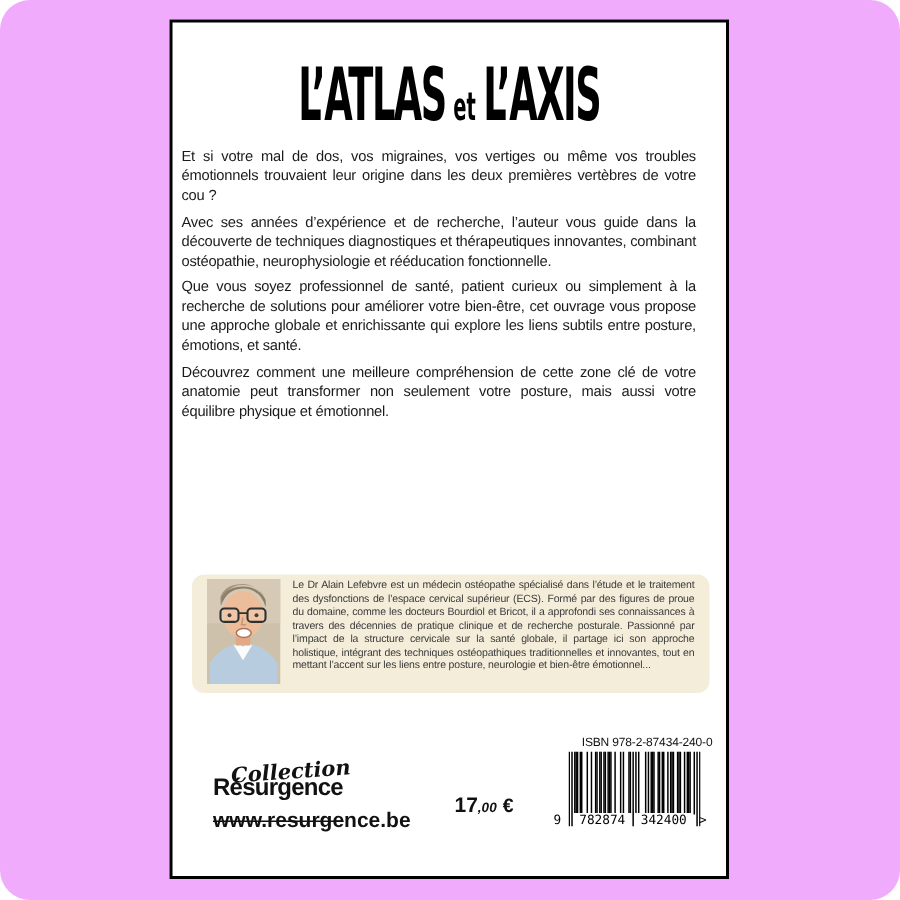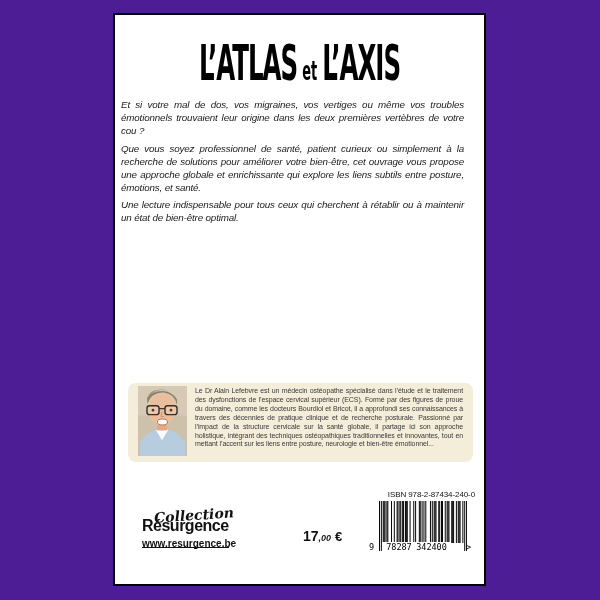--- a/index.html
+++ b/index.html
@@ -1,20 +1,20 @@
 <!DOCTYPE html>
 <html><head>
 <meta charset="utf-8">
 <style>
   * { box-sizing: border-box; }
   html, body { margin: 0; padding: 0; }
   .canvas {
     position: relative; width: 600px; height: 600px;
-    background: #4c1d95; overflow: hidden;
-    font-family: "Liberation Sans", sans-serif; color: #1c1c1c;
+    background: #f0abfc; overflow: hidden;
+    font-family: "Liberation Sans", sans-serif; color: #1c1c1c; border-radius: 20px;
   }
   .cover {
     position: absolute; left: 113px; top: 13px; width: 373px; height: 573px;
     border: 2px solid #000; background: #fff;
   }
   
   .title {
     position: absolute; top: 22px; left: 0; right: 0;
     display: flex; justify-content: center; align-items: baseline; gap: 10px;
     transform: scaleX(0.5); transform-origin: 50% 50%;
@@ -22,21 +22,21 @@
     white-space: nowrap;
   }
   .title .big { font-size: 49px; line-height: 1.1; letter-spacing: -2px; }
   .title .small { font-size: 26px; letter-spacing: 0; }
   
   .body-text {
     position: absolute; top: 83px; left: 6px; right: 20px;
     text-align: justify; font-size: 9.8px; line-height: 13px;
     letter-spacing: -0.15px; color: #1a1a1a;
   }
-  .body-text p { margin: 0 0 4.5px 0; font-style: italic; }
+  .body-text p { margin: 0 0 4.5px 0; }
   
   .bio {
     position: absolute; left: 13px; top: 368px; width: 345px; height: 79px;
     border-radius: 8px;
   }
   .bio-photo { position: absolute; left: 10px; top: 3px; width: 49px; height: 70px; }
   .bio-text {
     position: absolute; left: 67px; top: 4px; width: 268px;
     font-size: 7px; line-height: 8.9px; letter-spacing: -0.1px;
     text-align: justify; color: #3a3a3a;
@@ -48,57 +48,58 @@
     font-family: "DejaVu Serif", serif; font-style: italic; font-weight: bold;
     font-size: 14px; transform: rotate(-4deg); color: #111; white-space: nowrap;
   }
   .logo .publisher {
     position: absolute; left: 2px; top: 12px;
     font-size: 16px; font-weight: bold; letter-spacing: -0.5px; color: #111;
     border-bottom: 1.6px solid #111; padding-bottom: 12px; white-space: nowrap;
   }
   .logo .website {
     position: absolute; left: 2px; top: 33px;
-    font-size: 10px; font-weight: bold; color: #111; white-space: nowrap;
+    font-size: 14px; font-weight: bold; color: #111; white-space: nowrap;
   }
   
   .price {
     position: absolute; left: 188px; top: 513px;
     display: flex; align-items: baseline; font-weight: bold; color: #111;
   }
   .price .euros { font-size: 14px; }
   .price .cents { font-size: 9px; font-style: italic; }
   .price .currency { font-size: 13px; margin-left: 4px; }
   
   .barcode-block { position: absolute; left: 252px; top: 475px; width: 108px; }
   .isbn { text-align: right; font-size: 8px; letter-spacing: -0.1px; white-space: nowrap; color: #111; }
   .bars-wrap { position: relative; margin-top: 2px; height: 62px; }
   .bars { position: absolute; left: 12px; top: 0; width: 88px; height: 50px; fill: #000; }
   .bc-digits { position: absolute; top: 41px; font-family: "DejaVu Sans Mono", monospace; font-size: 8.5px; color: #000; }
   .bc-first { left: 2px; }
   .bc-g1 { left: 15px; width: 39px; text-align: center; background: #fff; }
-  .bc-g2 { left: 45px; width: 39px; text-align: center; background: #fff; }
+  .bc-g2 { left: 56px; width: 39px; text-align: center; background: #fff; }
   .bc-end { left: 99px; }
 </style>
 </head>
 <body>
 
 <div class="canvas">
   <div class="cover">
 
     <div class="title">
       <span class="big">L’ATLAS</span>
       <span class="small">et</span>
       <span class="big">L’AXIS</span>
     </div>
 
     <div class="body-text">
       <p>Et si votre mal de dos, vos migraines, vos vertiges ou même vos troubles émotionnels trouvaient leur origine dans les deux premières vertèbres de votre cou ?</p>
+      <p>Avec ses années d’expérience et de recherche, l’auteur vous guide dans la découverte de techniques diagnostiques et thérapeutiques innovantes, combinant ostéopathie, neurophysiologie et rééducation fonctionnelle.</p>
       <p>Que vous soyez professionnel de santé, patient curieux ou simplement à la recherche de solutions pour améliorer votre bien-être, cet ouvrage vous propose une approche globale et enrichissante qui explore les liens subtils entre posture, émotions, et santé.</p>
-      <p>Une lecture indispensable pour tous ceux qui cherchent à rétablir ou à maintenir un état de bien-être optimal.</p>
+      <p>Découvrez comment une meilleure compréhension de cette zone clé de votre anatomie peut transformer non seulement votre posture, mais aussi votre équilibre physique et émotionnel.</p>
     </div>
 
     <div class="bio" style="background:#f4edda;">
       <svg class="bio-photo" viewBox="0 0 49 71" preserveAspectRatio="none" xmlns="http://www.w3.org/2000/svg">
         <rect x="0" y="0" width="49" height="71" fill="#cdc1ac"></rect>
         <rect x="0" y="0" width="49" height="30" fill="#d6cab6"></rect>
         <path d="M2,71 L2,57 Q9,46 20,44 L29,44 Q40,46 47,57 L47,71 Z" fill="#b7cddf"></path>
         <path d="M18,45 L24,55 L30,45 L27,42 L24,46 L21,42 Z" fill="#fbfbfb"></path>
         <rect x="19" y="35" width="10" height="10" fill="#e2a987"></rect>
         <ellipse cx="24" cy="24" rx="13.5" ry="16" fill="#ecbd9b"></ellipse>

